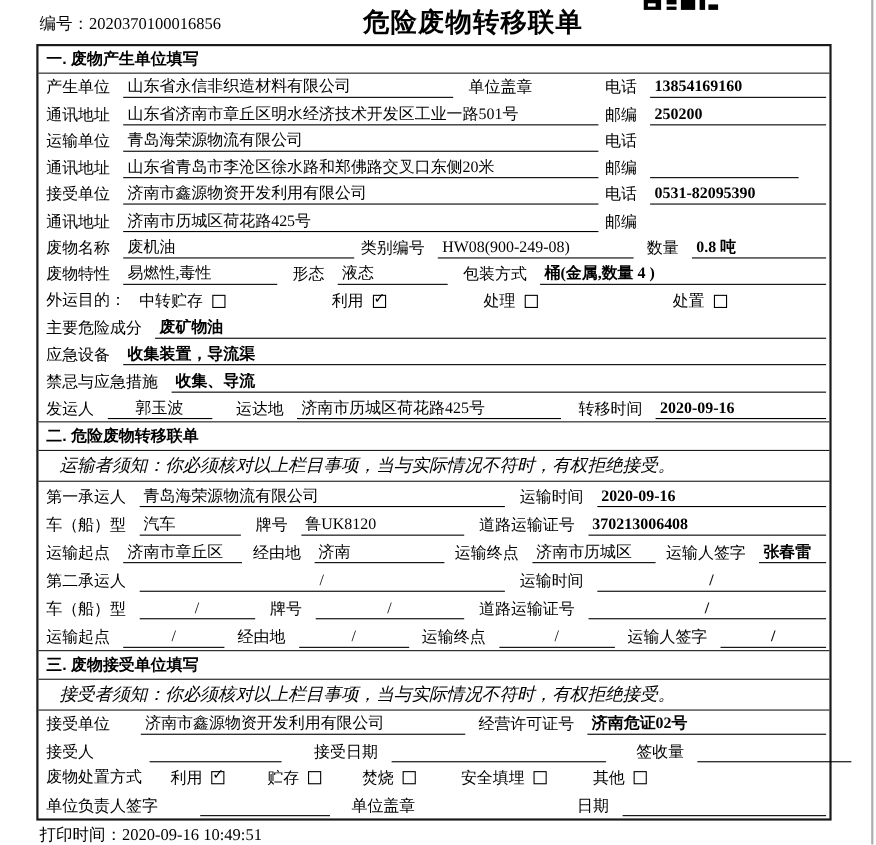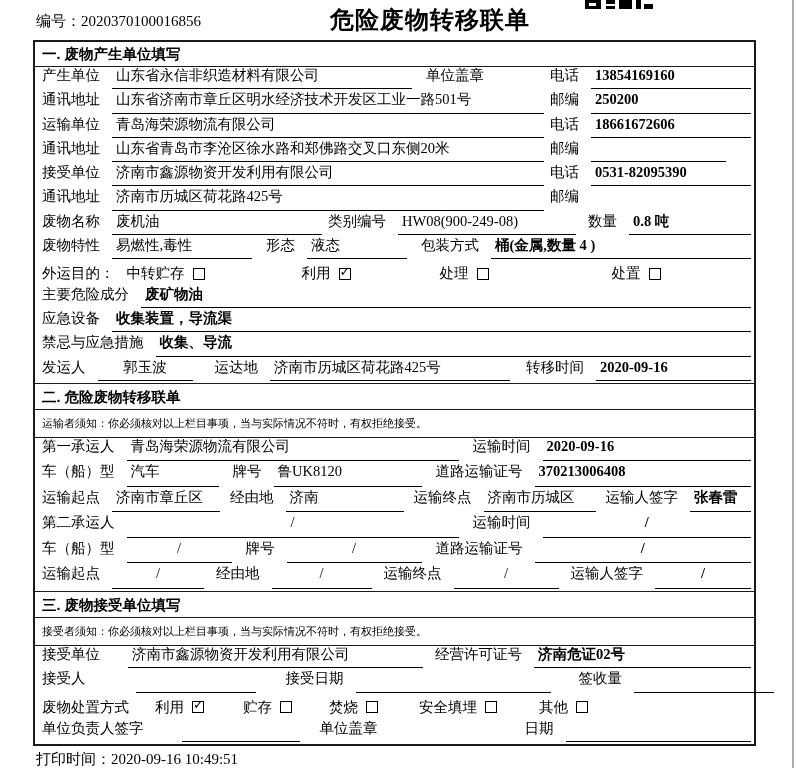--- a/index.html
+++ b/index.html
@@ -28,25 +28,25 @@
     position:absolute; left:33px; top:40px; width:723px;
     border:2px solid #1a1a1a; background:#fff;
   }
   .sec-hdr {
     height:25px; line-height:24px; font-weight:bold; font-size:14.5px;
     padding-left:7px; border-bottom:1.5px solid #1a1a1a;
     font-family:"Liberation Sans","DejaVu Sans",sans-serif;
   }
   .sec-hdr.mid { border-top:1.5px solid #1a1a1a; height:27px; line-height:26px; }
   .notice-row {
-    height:28px; display:flex; align-items:center; font-size:11px;
-    padding-left:7px; border-bottom:1.5px solid #1a1a1a; white-space:nowrap;
+    height:28px; display:flex; align-items:center; font-size:16px;
+    padding-left:19px; border-bottom:1.5px solid #1a1a1a; white-space:nowrap;font-style:italic;
   }
   .row {
-    display:flex; height:24.3px;
+    display:flex; align-items:flex-end; height:24.3px;
     padding:0 3px 2px 7px; font-size:14.5px; white-space:nowrap;
   }
   .row.s2 { height:25.5px; }
   .row.s3 { height:24.6px; }
   .row.cbrow { align-items:center; padding-bottom:0; }
   .lbl { line-height:17px; margin-right:12px; flex:none; }
   .lbl.nogap { margin-right:0; }
   .fill {
     border-bottom:1px solid #000; line-height:17px; min-height:17px;
     padding:0 4px; flex:none; overflow:hidden;
@@ -98,21 +98,20 @@
       <span class="lbl">通讯地址</span>
       <span class="fill" style="width:432px">山东省济南市章丘区明水经济技术开发区工业一路501号</span>
       <span class="lbl" style="margin-left:6px">邮编</span>
       <span class="fill grow">250200</span>
     </div>
 
     <div class="row">
       <span class="lbl">运输单位</span>
       <span class="fill" style="width:432px">青岛海荣源物流有限公司</span>
       <span class="lbl" style="margin-left:6px">电话</span>
-      <span class="fill grow">18661672606</span>
     </div>
 
     <div class="row">
       <span class="lbl">通讯地址</span>
       <span class="fill" style="width:432px">山东省青岛市李沧区徐水路和郑佛路交叉口东侧20米</span>
       <span class="lbl" style="margin-left:6px">邮编</span>
       <span class="fill" style="width:135px"></span>
     </div>
 
     <div class="row">

